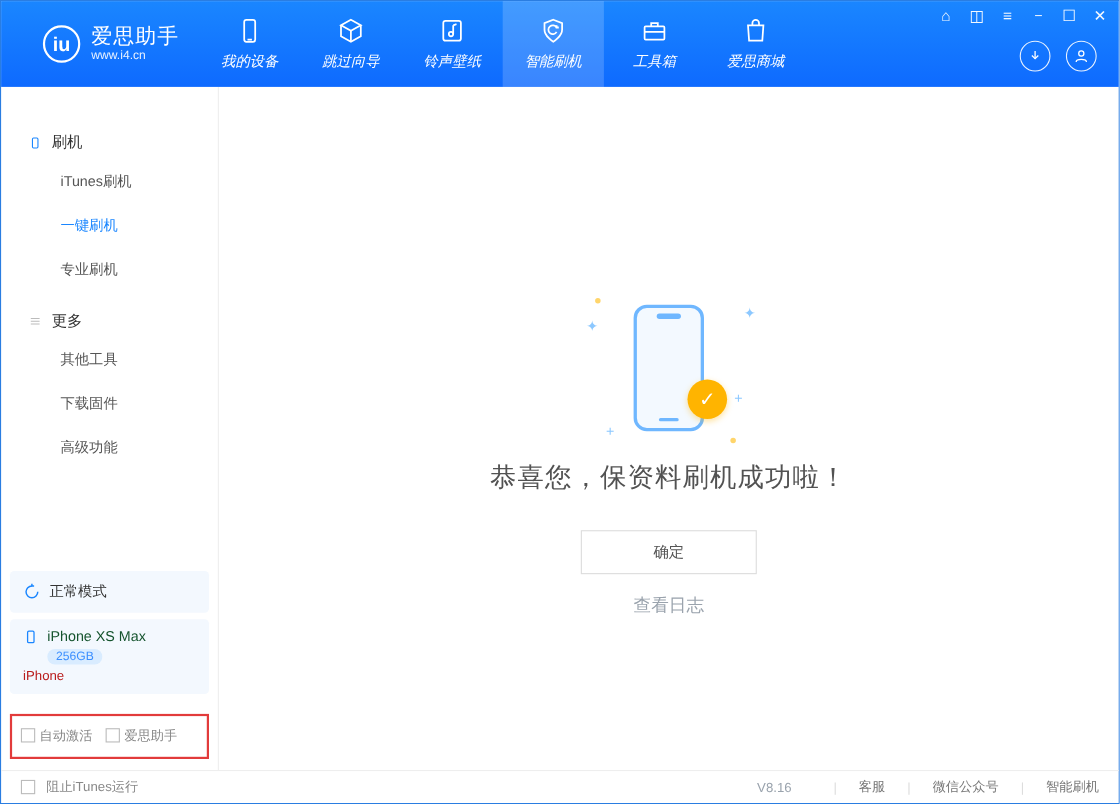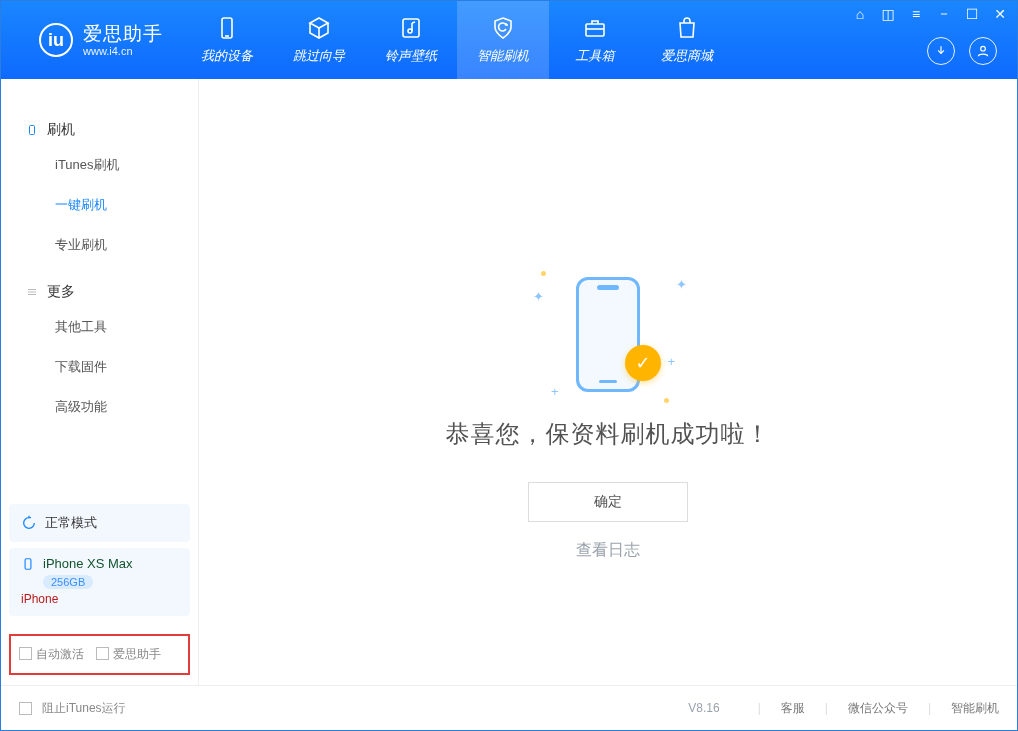--- a/index.html
+++ b/index.html
@@ -41,21 +41,21 @@
 .phone-shape::before { content: ""; position: absolute; top: 5px; left: 50%; transform: translateX(-50%); width: 22px; height: 5px; background: #6fb7ff; border-radius: 3px; }
 .phone-shape::after { content: ""; position: absolute; bottom: 6px; left: 50%; transform: translateX(-50%); width: 18px; height: 3px; background: #6fb7ff; border-radius: 2px; }
 .check-badge { position: absolute; right: 32px; bottom: 28px; width: 36px; height: 36px; background: #ffb400; border-radius: 50%; display: flex; align-items: center; justify-content: center; color: #fff; font-size: 18px; box-shadow: 0 2px 6px rgba(255,180,0,.4); }
 .sparkle { position: absolute; color: #8cc8ff; font-size: 13px; }
 .sp1 { left: 10px; top: 30px; } .sp2 { right: 6px; top: 18px; } .sp3 { left: 28px; bottom: 10px; } .sp4 { right: 18px; bottom: 40px; }
 .dot { position: absolute; width: 5px; height: 5px; background: #ffd56b; border-radius: 50%; }
 .d1 { left: 18px; top: 12px; } .d2 { right: 24px; bottom: 6px; }
 .success-text { font-size: 24px; color: #525252; margin-top: 9px; letter-spacing: 1px; }
 .confirm-btn { margin-top: 32px; width: 160px; height: 40px; border: 1px solid #dcdcdc; background: #fff; font-size: 14px; color: #555; cursor: pointer; }
 .log-link { margin-top: 18px; font-size: 16px; color: #9aa3ad; cursor: pointer; }
-.footer { height: 45px; border-top: 1px solid #eee; display: flex; align-items: center; padding: 0 18px; font-size: 12px; color: #888; gap: 10px; }
+.footer { height: 30px; border-top: 1px solid #eee; display: flex; align-items: center; padding: 0 18px; font-size: 12px; color: #888; gap: 10px; }
 .footer .ftr-left { display: flex; align-items: center; gap: 6px; }
 .footer .ftr-spacer { flex: 1; }
 .footer .ver { color: #9aa3ad; margin-right: 18px; }
 .footer .flink { color: #777; cursor: pointer; }
 .footer .sep { color: #ddd; margin: 0 10px; }
 svg { display: block; }
 </style>
 </head>
 <body>
 

